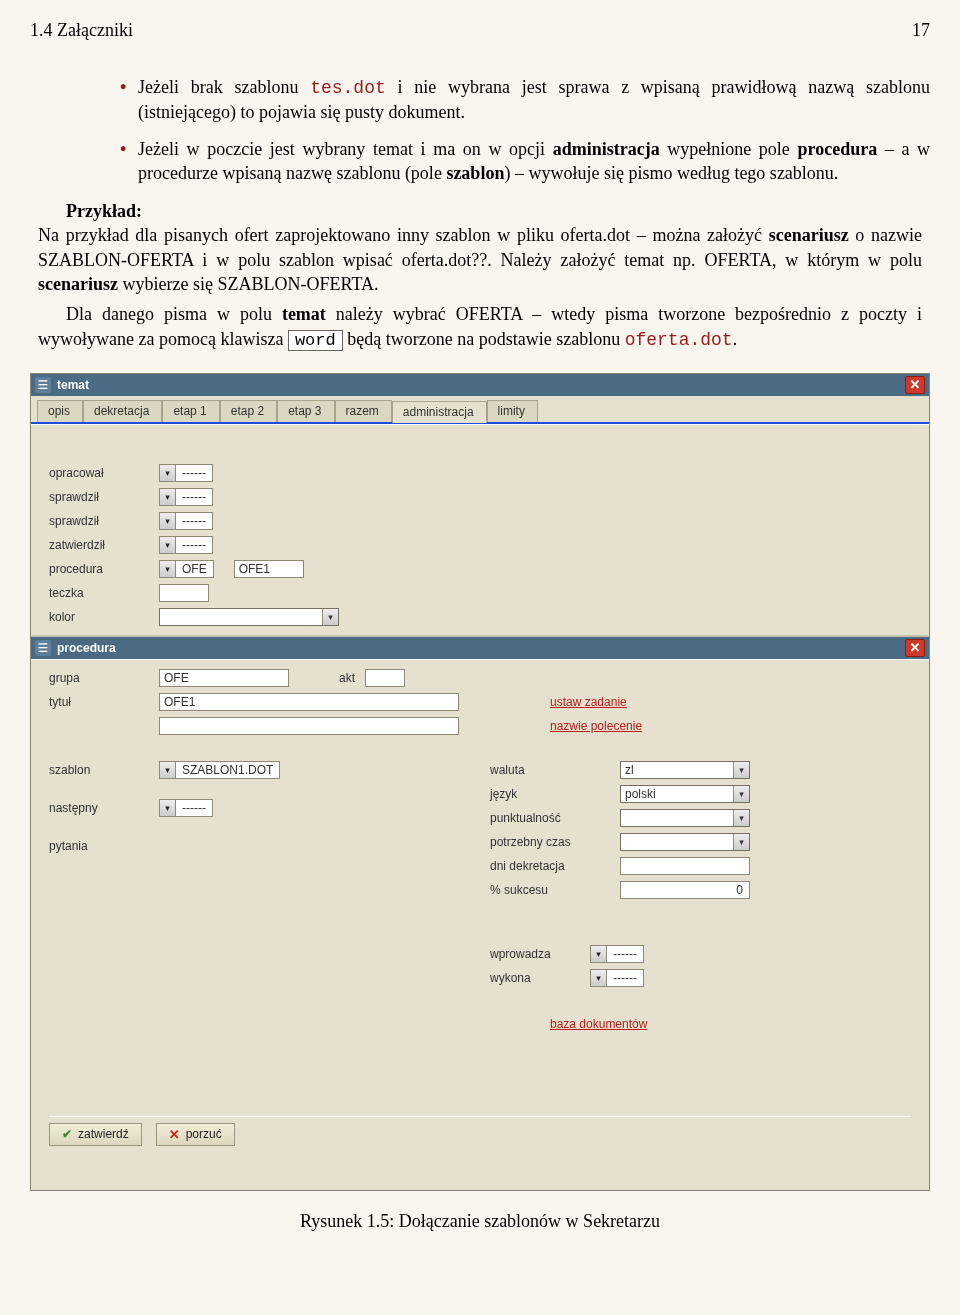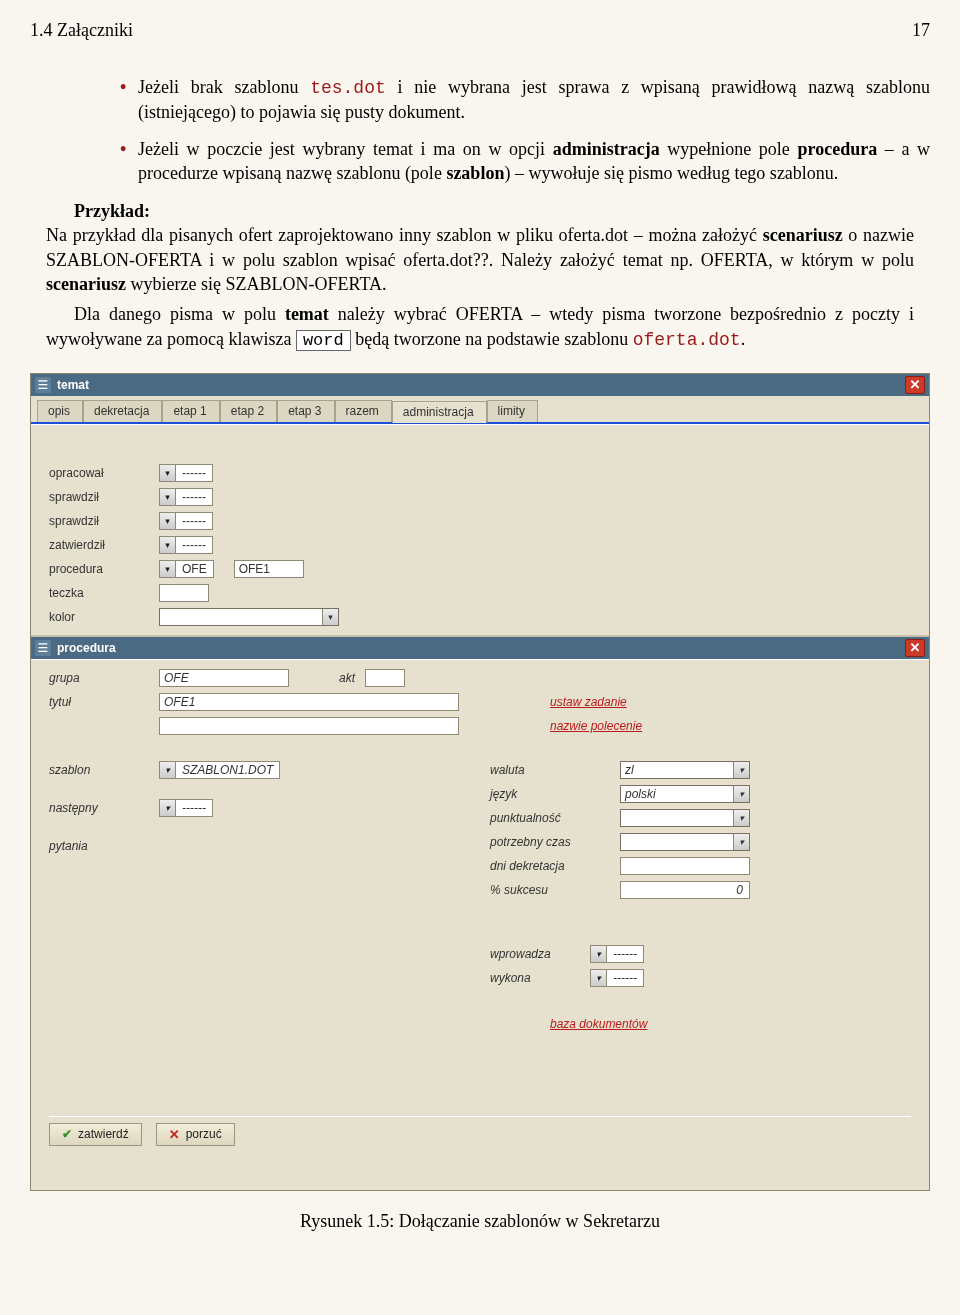--- a/index.html
+++ b/index.html
@@ -36,21 +36,21 @@
   .bullet-block li::before {
     content: "•";
     position: absolute;
     left: 0;
     color: #991b1b;
     font-weight: bold;
   }
   .body-text {
     font-size: 18px;
     line-height: 1.35;
-    margin: 6px 16px;
+    margin: 6px 8px;
     text-align: justify;
   }
   .body-text .indent {
     margin-left: 28px;
   }
   .mono { font-family: "Courier New", monospace; color: #991b1b; }
   b { font-weight: bold; }
   .keybox {
     border: 1px solid #666;
     padding: 0px 6px;
@@ -201,21 +201,20 @@
     background: linear-gradient(#f2edd8,#ddd7c0);
     font-size: 12px;
     color: #222;
   }
   .btn .gi { color: #3c8a2d; font-weight: bold; }
   .btn .ri { color: #c22; font-weight: bold; font-size: 13px; }
   .two-col {
     display: grid;
     grid-template-columns: 1fr 1fr;
     gap: 10px 20px;
-    font-style: italic;
   }
   .caption {
     text-align: center;
     font-size: 18px;
     margin-top: 20px;
     font-family: Georgia, serif;
   }
   .subwin {
     margin: 6px -18px 0 -18px;
     border-top: 2px solid #c6c0aa;

